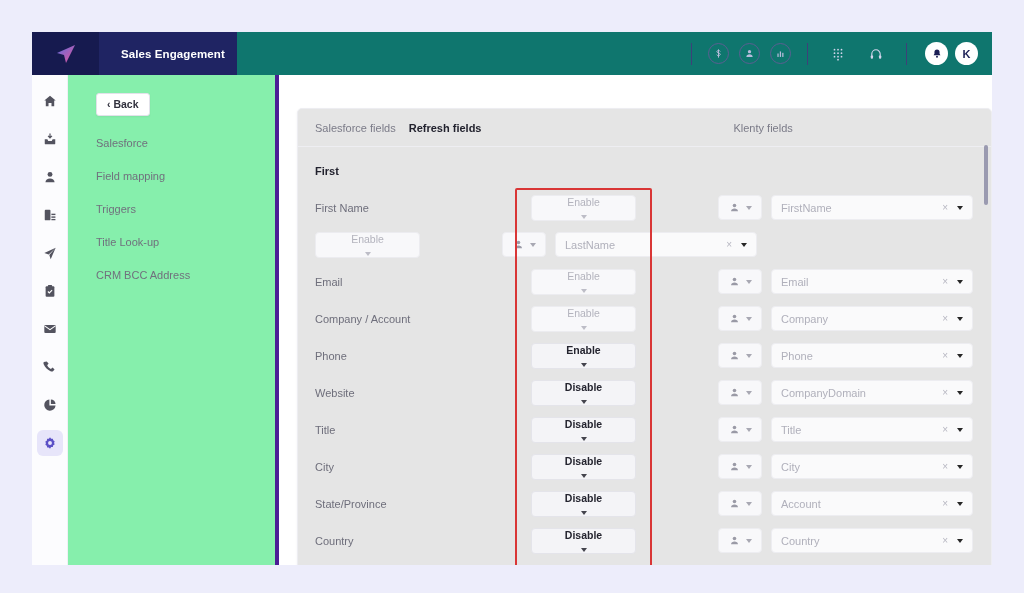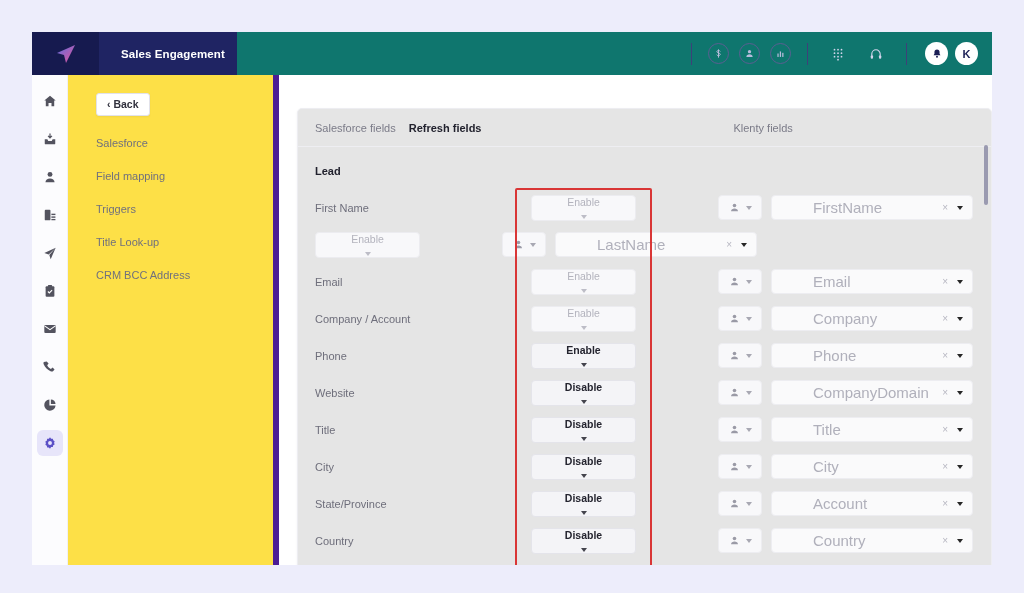--- a/index.html
+++ b/index.html
@@ -57,21 +57,21 @@
   }
   .rail-item {
     width: 26px; height: 26px; margin-bottom: 12px; border-radius: 6px;
     display: flex; align-items: center; justify-content: center; color: #53535f;
   }
   .rail-item.active { background: #e7e5fa; color: #5b50c6; }
 
   
   .subnav {
     position: absolute; left: 36px; top: 43px; width: 211px; height: 490px;
-    background: #fde047; border-right: 6px solid #4c1d95; padding: 18px 14px 0 28px;
+    background: #86efac; border-right: 4px solid #4c1d95; padding: 18px 14px 0 28px;
   }
   .back-btn {
     display: inline-block; background: #fff; border: 1px solid #e2e2ea;
     border-radius: 3px; padding: 4px 10px 5px; font-size: 10.5px;
     font-weight: bold; color: #30303c; box-shadow: 0 1px 2px rgba(0,0,0,.05);
   }
   .subnav-item { font-size: 11px; color: #70707d; margin-top: 21px; }
 
   
   .content {
@@ -115,21 +115,21 @@
   .kl-icon {
     width: 44px; height: 25px; background: #f8f8fa; border: 1px solid #ededf1;
     border-radius: 4px; display: flex; align-items: center;
     justify-content: center; gap: 6px; color: #9a9aa6;
   }
   .kl-field {
     width: 202px; height: 25px; margin-left: 9px; background: #fafafb;
     border: 1px solid #ededf1; border-radius: 4px;
     display: flex; align-items: center; padding: 0 9px;
   }
-  .kl-val { flex: 1; font-size: 15px; color: #b0b0bb; margin-left: 32px; }
+  .kl-val { flex: 1; font-size: 11px; color: #b0b0bb; }
   .kl-x { font-size: 10px; color: #b7b7c2; margin-right: 9px; }
 
   
   .annot {
     position: absolute; left: 483px; top: 156px; width: 137px; height: 420px;
     border: 2px solid #d93636; border-radius: 2px; pointer-events: none;
   }
   .scrollbar {
     position: absolute; right: 4px; top: 70px; width: 4px; height: 60px;
     background: #9a9ab0; border-radius: 2px;
@@ -289,21 +289,21 @@
 
   <div class="content">
     <div class="card">
 
       <div class="card-head">
         <span class="ch-sf">Salesforce fields</span>
         <span class="ch-refresh">Refresh fields</span>
         <span class="ch-klenty">Klenty fields</span>
       </div>
 
-      <div class="group-title">Lead</div>
+      <div class="group-title">First</div>
 
       <div class="rows" id="rows">
           <div class="row">
             <div class="sf-name">First Name</div>
             <div class="toggle muted">
               <span>Enable</span>
               <span class="caret"></span>
             </div>
             <div class="kl-gap"></div>
             <div class="kl-icon">

